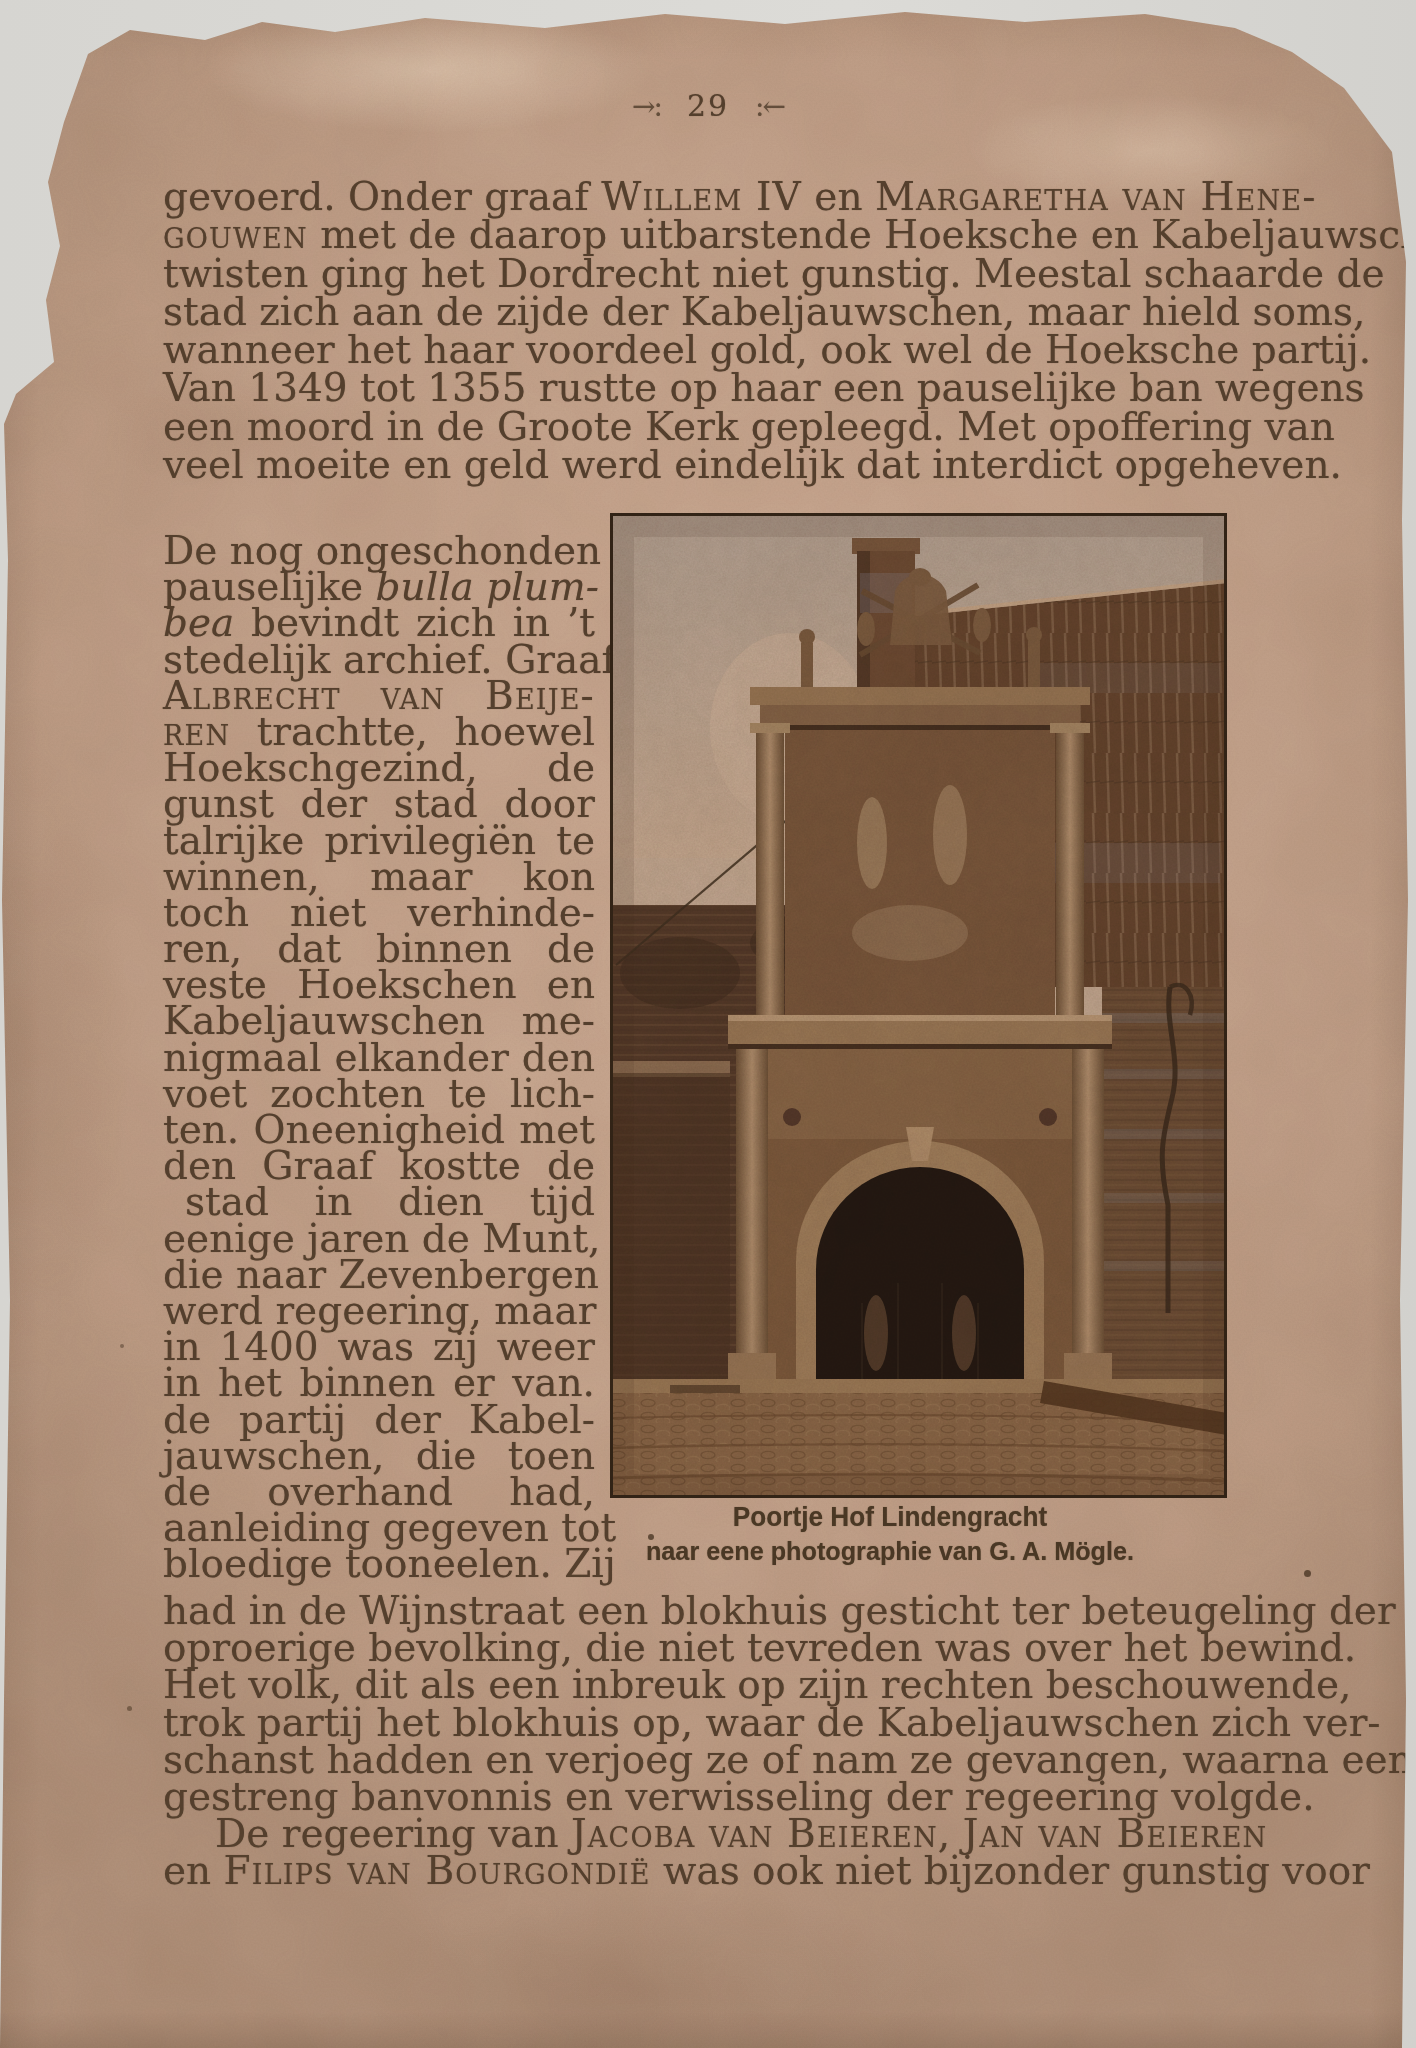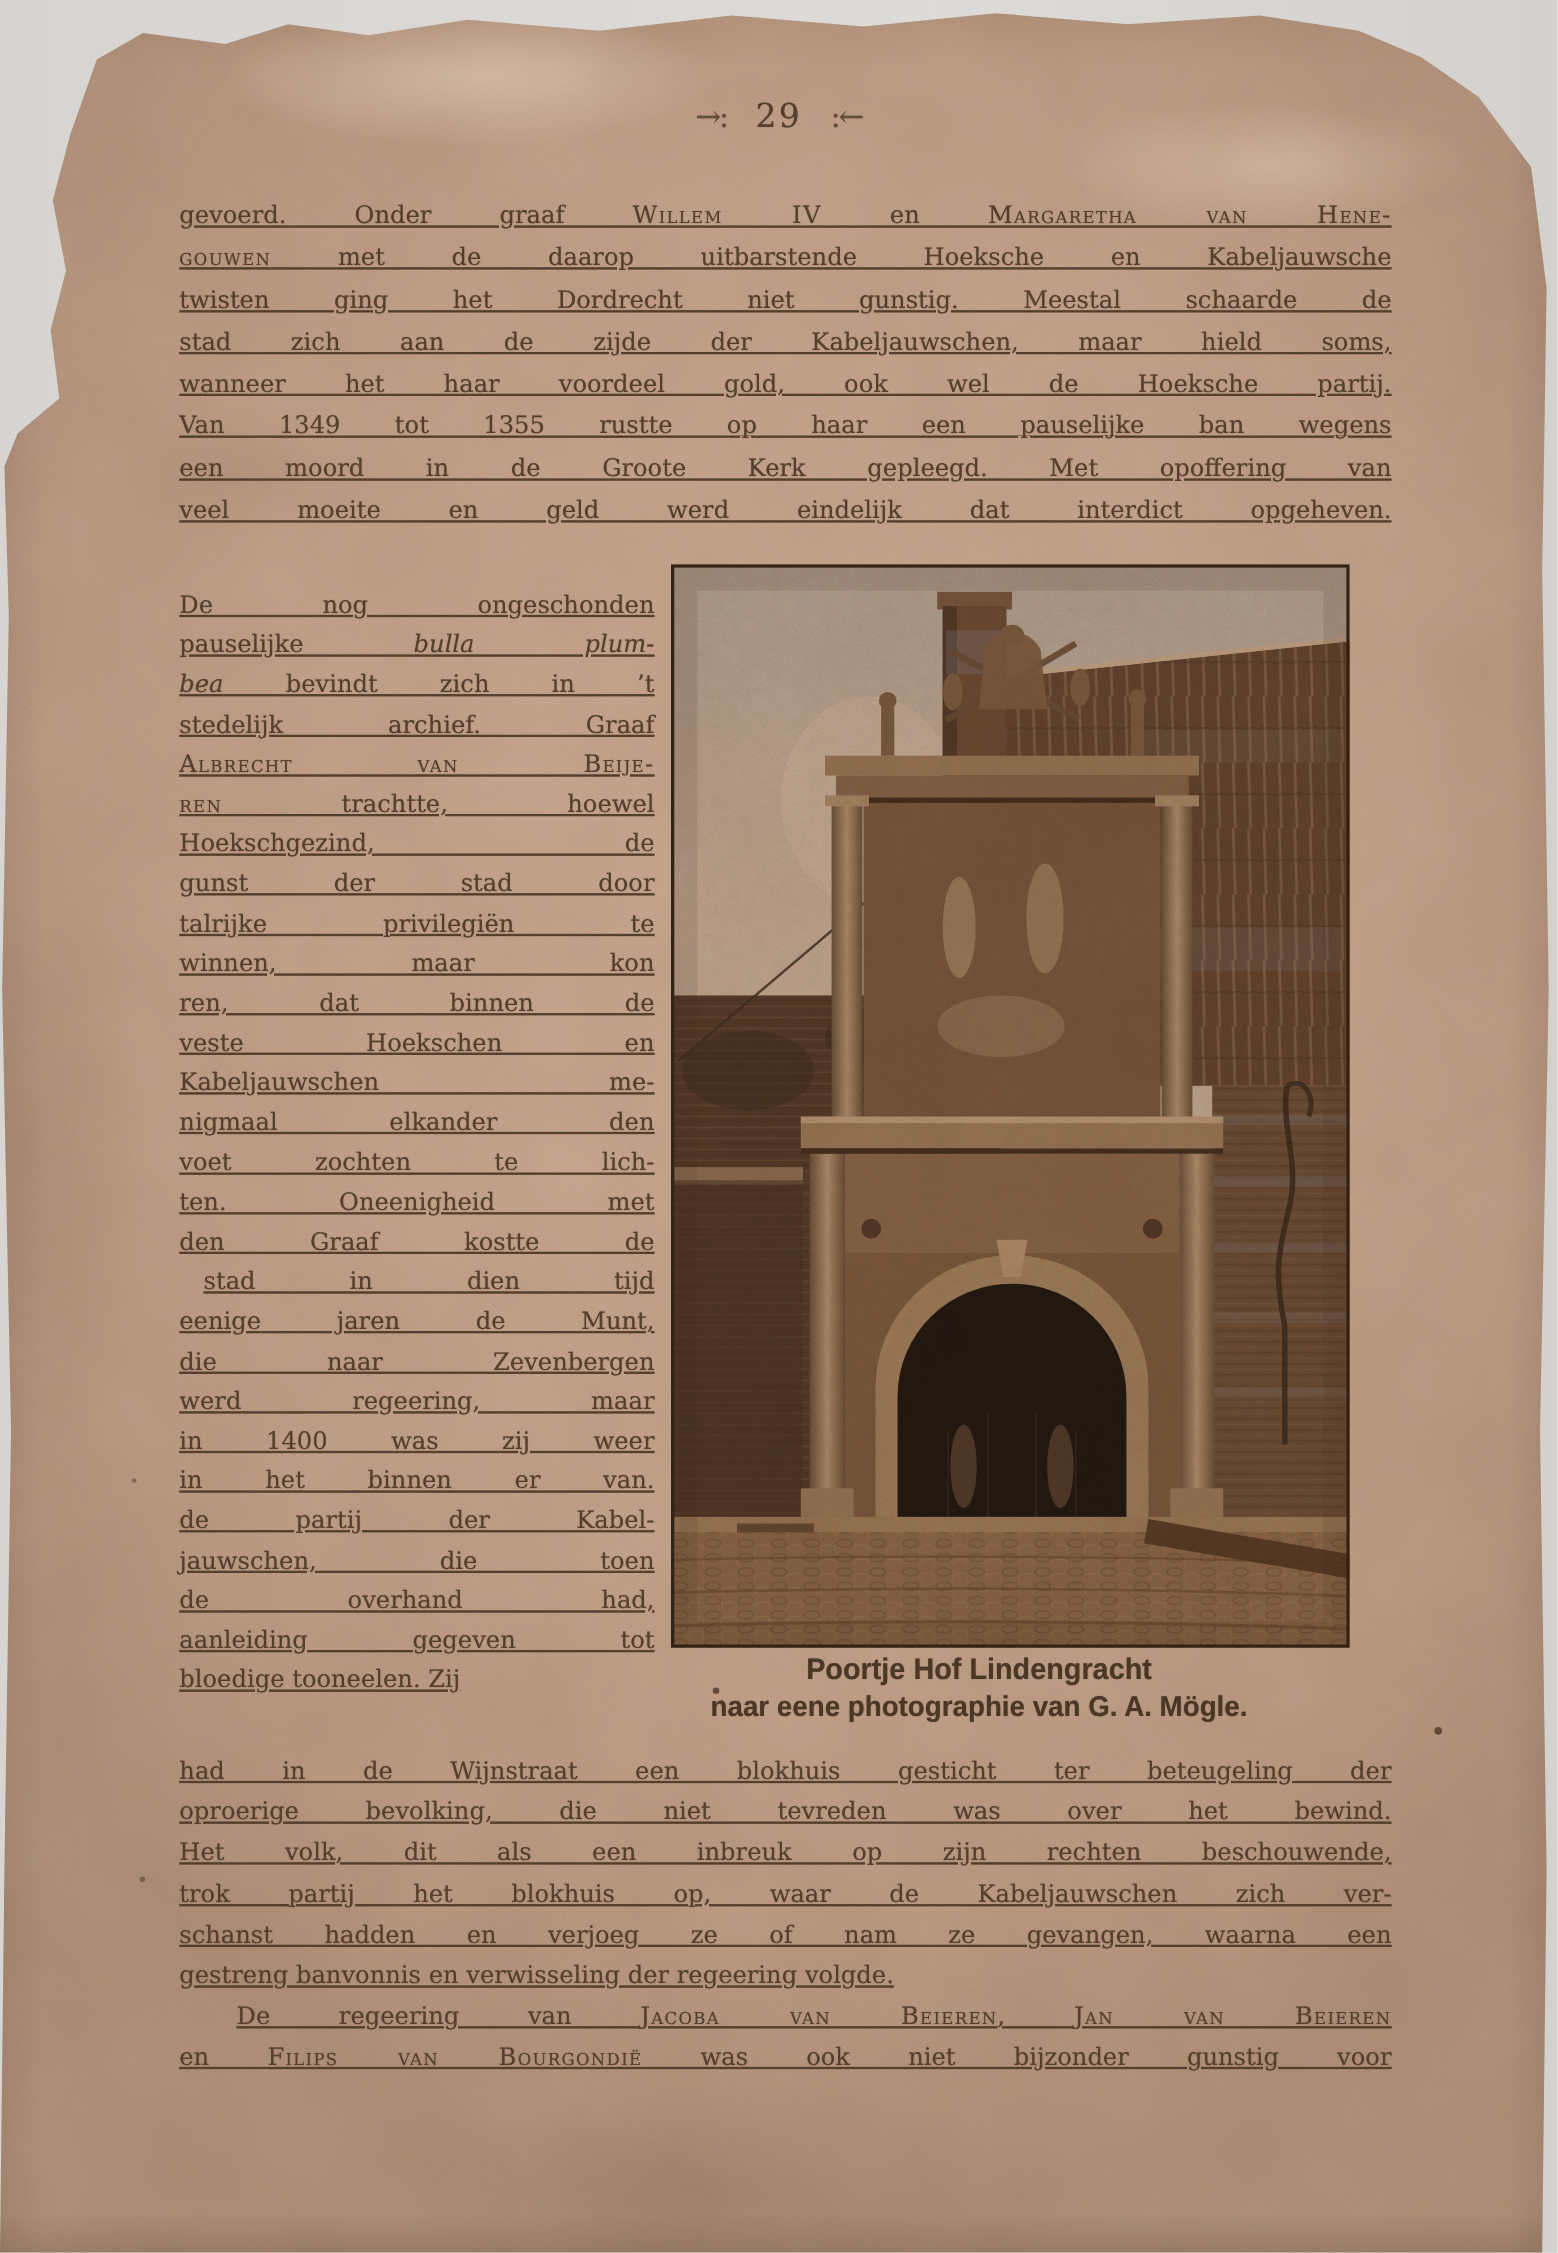--- a/index.html
+++ b/index.html
@@ -27,21 +27,21 @@
       linear-gradient(to bottom, rgba(120,88,62,.15), transparent 60px);
   }
   .grain-svg{position:absolute;inset:0;width:100%;height:100%;pointer-events:none;}
   .ink{color:#57422f;text-shadow:0 0 1px rgba(87,66,47,.55);}
   .header-row{
     position:absolute;left:0;top:88px;width:100%;text-align:center;
     font-size:30px;letter-spacing:2px;color:#5d4936;text-shadow:0 0 1px rgba(93,73,54,.5);
   }
   .header-row .orn{font-size:28px;letter-spacing:-2px;opacity:.9;}
   .header-row .num{display:inline-block;margin:0 26px;}
-  .textblock{position:absolute;font-size:22px;text-decoration:underline;}
+  .textblock{position:absolute;font-size:39px;}
   .line{
     height:38.3px;line-height:38.3px;white-space:nowrap;
     text-align:justify;text-align-last:justify;overflow:visible;
   }
   .line.nojust{text-align:left;text-align-last:left;}
   #para1{left:163px;top:178px;width:1102px;}
   #leftcol{left:163px;top:533px;width:432px;}
   #leftcol .line{height:36.2px;line-height:36.2px;}
   #para2{left:163px;top:1592px;width:1102px;}
   #para2 .line{height:37.2px;line-height:37.2px;}
@@ -82,20 +82,21 @@
       <div class="line"><span>De nog ongeschonden</span></div>
       <div class="line"><span>pauselijke </span><span class="it">bulla plum-</span></div>
       <div class="line"><span class="it">bea</span><span> bevindt zich in ’t</span></div>
       <div class="line"><span>stedelijk archief. Graaf</span></div>
       <div class="line"><span class="sc">Albrecht van Beije-</span></div>
       <div class="line"><span class="sc">ren</span><span> trachtte, hoewel</span></div>
       <div class="line"><span>Hoekschgezind, de</span></div>
       <div class="line"><span>gunst der stad door</span></div>
       <div class="line"><span>talrijke privilegiën te</span></div>
       <div class="line"><span>winnen, maar kon</span></div>
+      <div class="line"><span>toch niet verhinde-</span></div>
       <div class="line"><span>ren, dat binnen de</span></div>
       <div class="line"><span>veste Hoekschen en</span></div>
       <div class="line"><span>Kabeljauwschen me-</span></div>
       <div class="line"><span>nigmaal elkander den</span></div>
       <div class="line"><span>voet zochten te lich-</span></div>
       <div class="line"><span>ten. Oneenigheid met</span></div>
       <div class="line"><span>den Graaf kostte de</span></div>
       <div class="line" style="padding-left: 22px;"><span>stad in dien tijd</span></div>
       <div class="line"><span>eenige jaren de Munt,</span></div>
       <div class="line"><span>die naar Zevenbergen</span></div>

